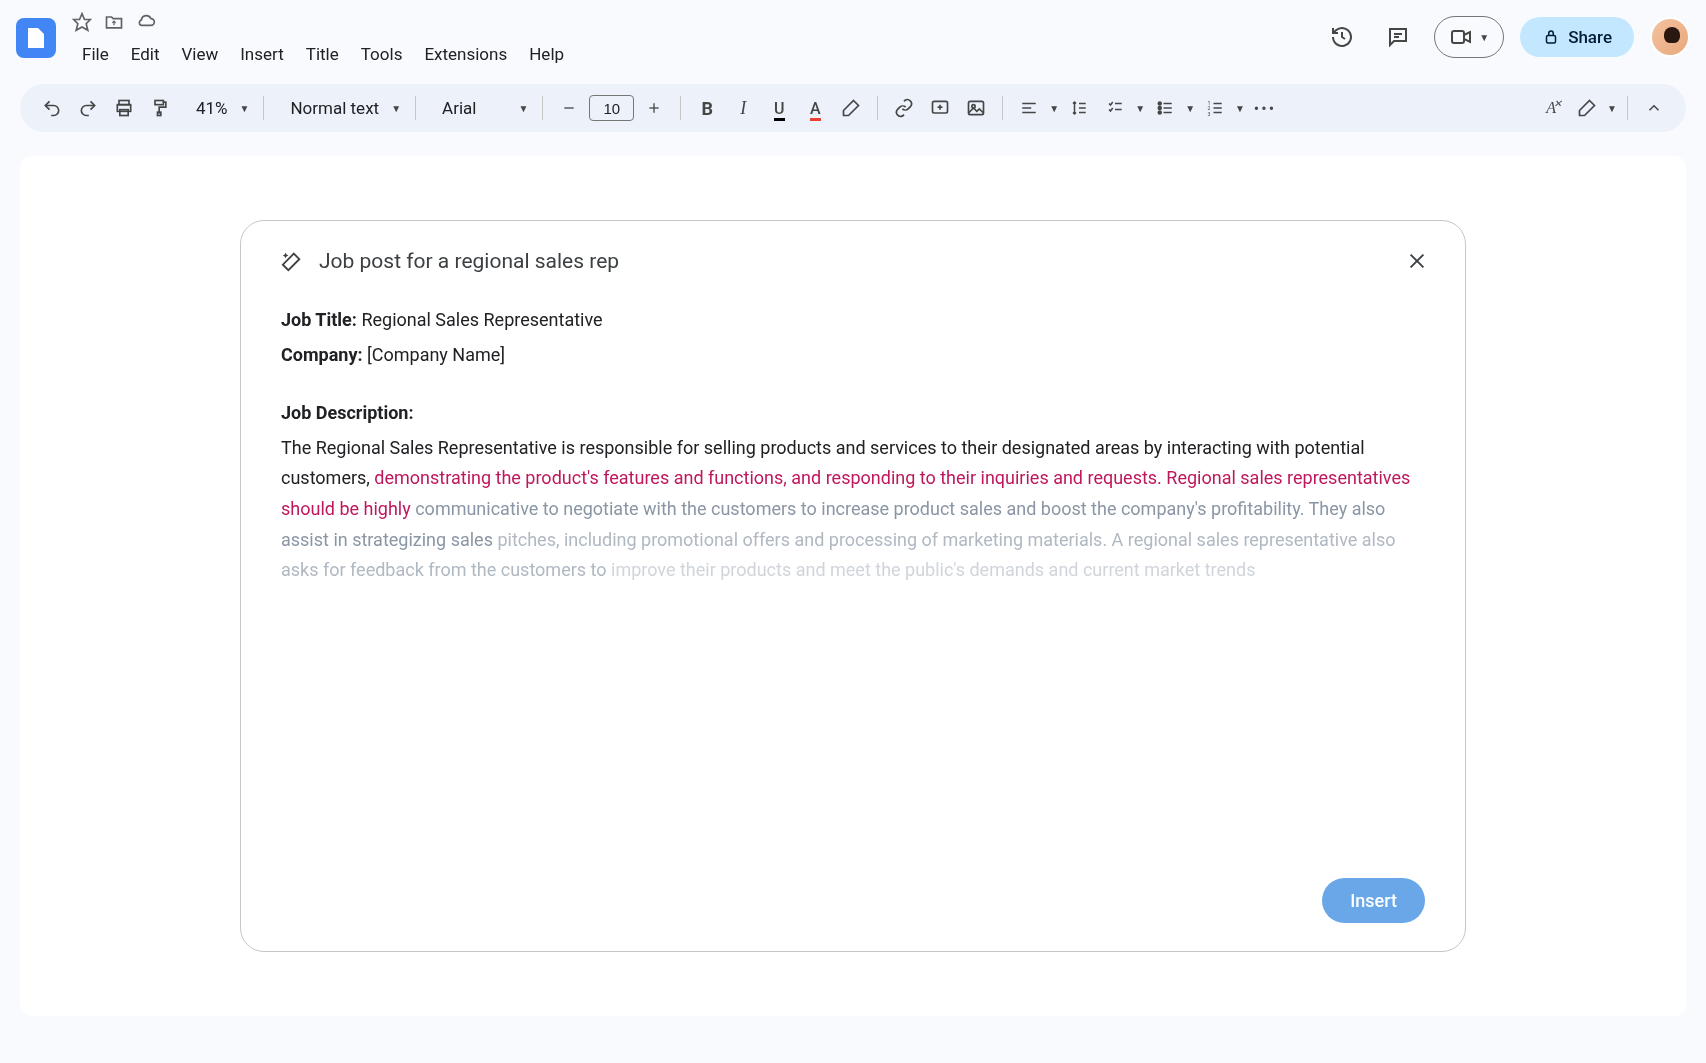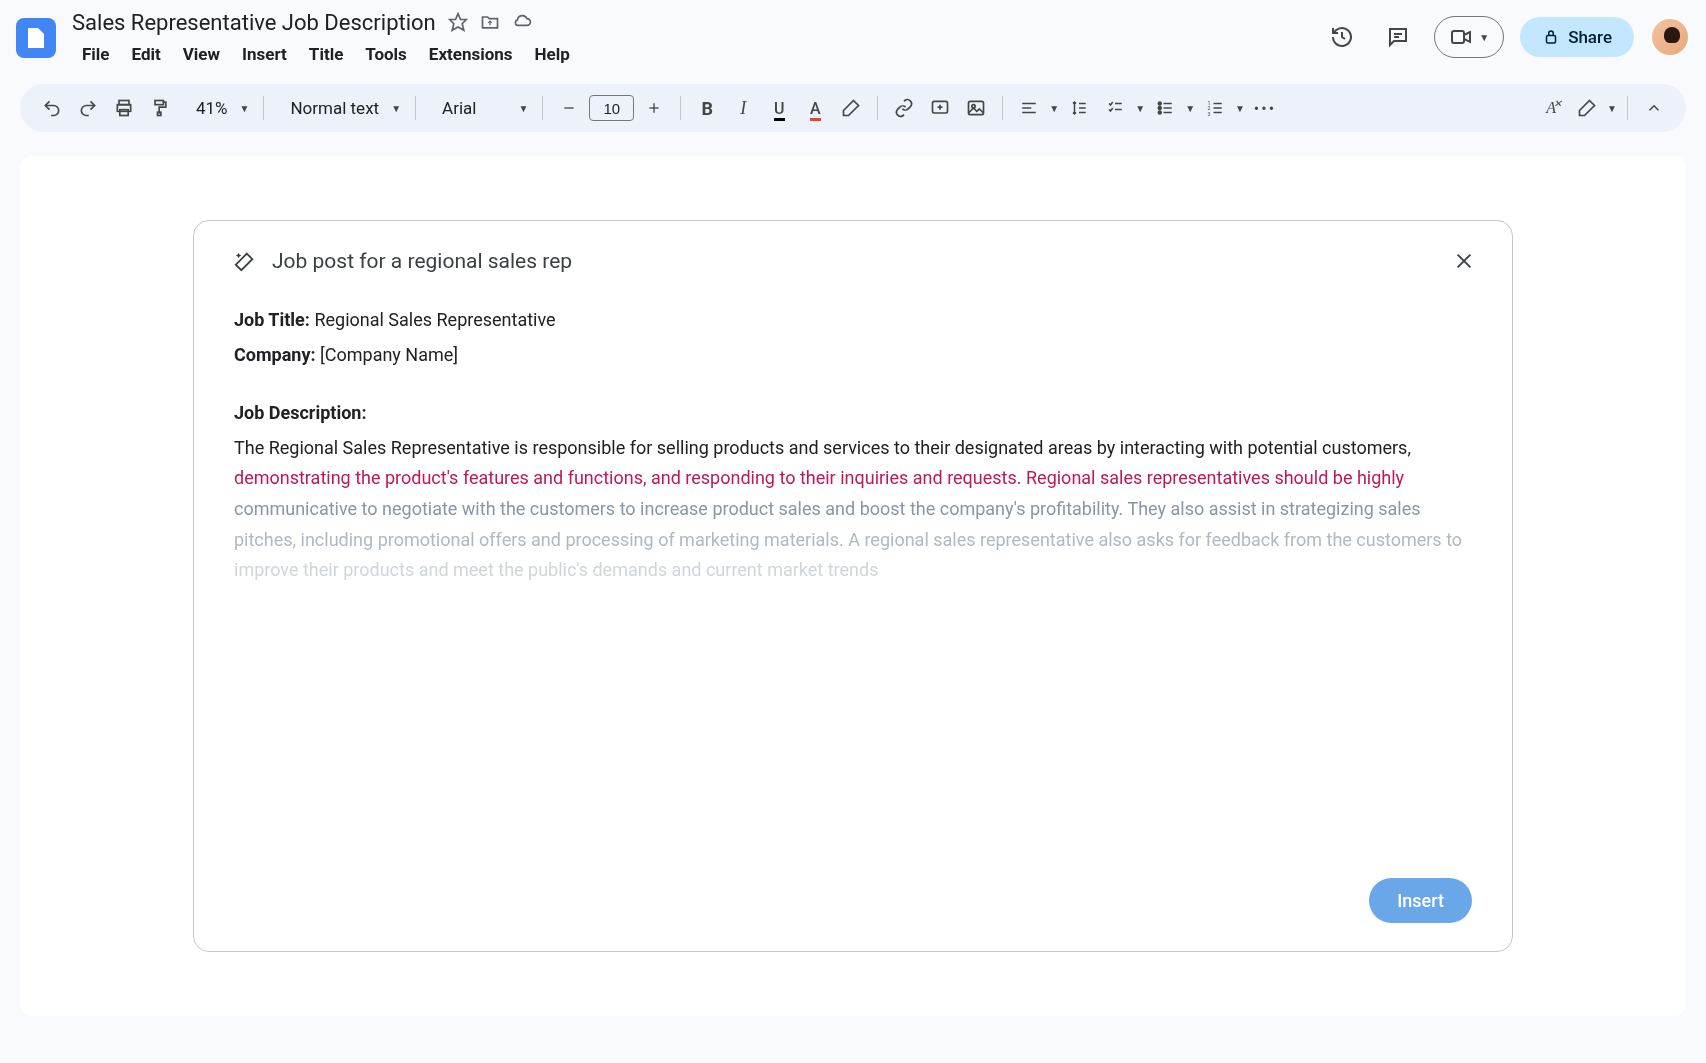--- a/index.html
+++ b/index.html
@@ -48,21 +48,20 @@
   display: flex;
   align-items: center;
   justify-content: center;
   color: #5f6368;
   cursor: pointer;
 }
 .menu-row {
   display: flex;
   gap: 2px;
   margin-top: 4px;
-  font-weight: bold;
 }
 .menu-item {
   font-size: 17px;
   color: #202124;
   padding: 4px 10px;
   border-radius: 4px;
   cursor: pointer;
 }
 .header-right {
   display: flex;
@@ -199,23 +198,23 @@
 .doc-canvas {
   margin: 24px 20px 0 20px;
   background: #fff;
   border-radius: 12px;
   min-height: 860px;
   padding: 64px 0;
   display: flex;
   justify-content: center;
 }
 .ai-card {
-  width: 1320px;
+  width: 1226px;
   border: 1px solid #c4c7c5;
-  border-radius: 16px;
+  border-radius: 24px;
   padding: 28px 40px 28px 40px;
   position: relative;
 }
 .ai-header {
   display: flex;
   align-items: center;
   gap: 16px;
   margin-bottom: 32px;
 }
 .ai-prompt {
@@ -265,21 +264,20 @@
 <body>
 
 <div class="header">
   <div class="docs-icon">
     <svg viewBox="0 0 24 24">
         <path d="M4 2h10l6 6v14H4V2zm2 4h8v2H6V6zm0 4h12v2H6v-2zm0 4h12v2H6v-2zm0 4h8v2H6v-2z"></path>
       </svg>
   </div>
   <div class="title-area">
     <div class="title-row">
-      <span class="doc-title">Sales Representative Job Description</span>
       <span class="title-icon">
         <svg width="20" height="20" viewBox="0 0 24 24" fill="none" stroke="currentColor" stroke-width="2">
             <polygon points="12,2 15,9 22,9 17,14 19,22 12,18 5,22 7,14 2,9 9,9"></polygon>
           </svg>
       </span>
       <span class="title-icon">
         <svg width="20" height="20" viewBox="0 0 24 24" fill="none" stroke="currentColor" stroke-width="2">
             <path d="M3 6h6l2 2h10v11H3V6z"></path>
             <path d="M12 11v5" stroke-width="1.5"></path>
             <path d="M10 13l2-2 2 2" stroke-width="1.5"></path>

